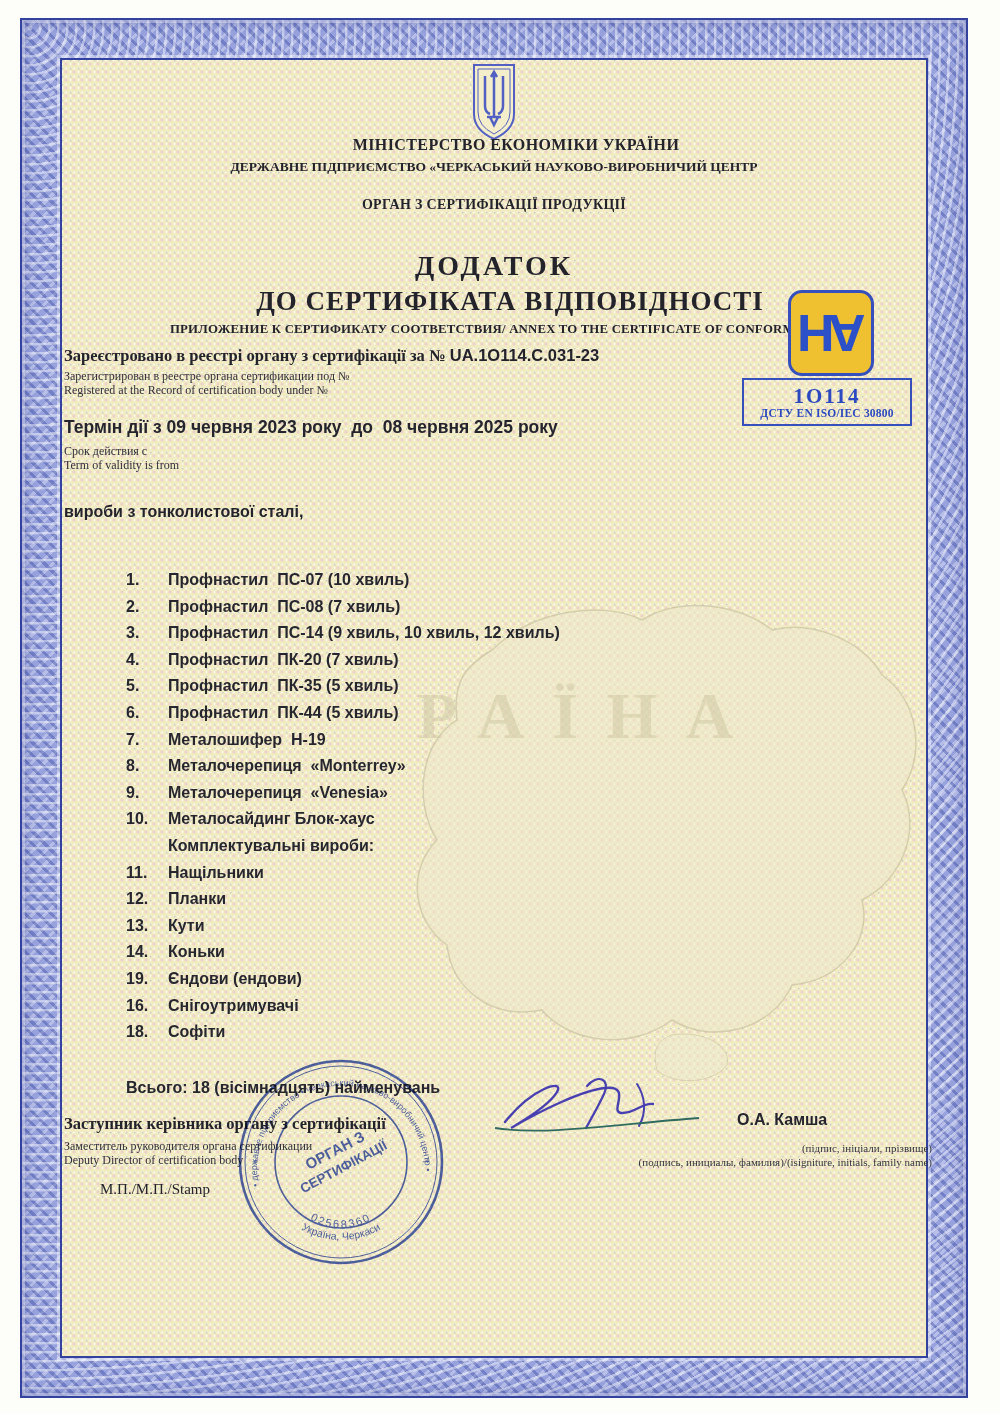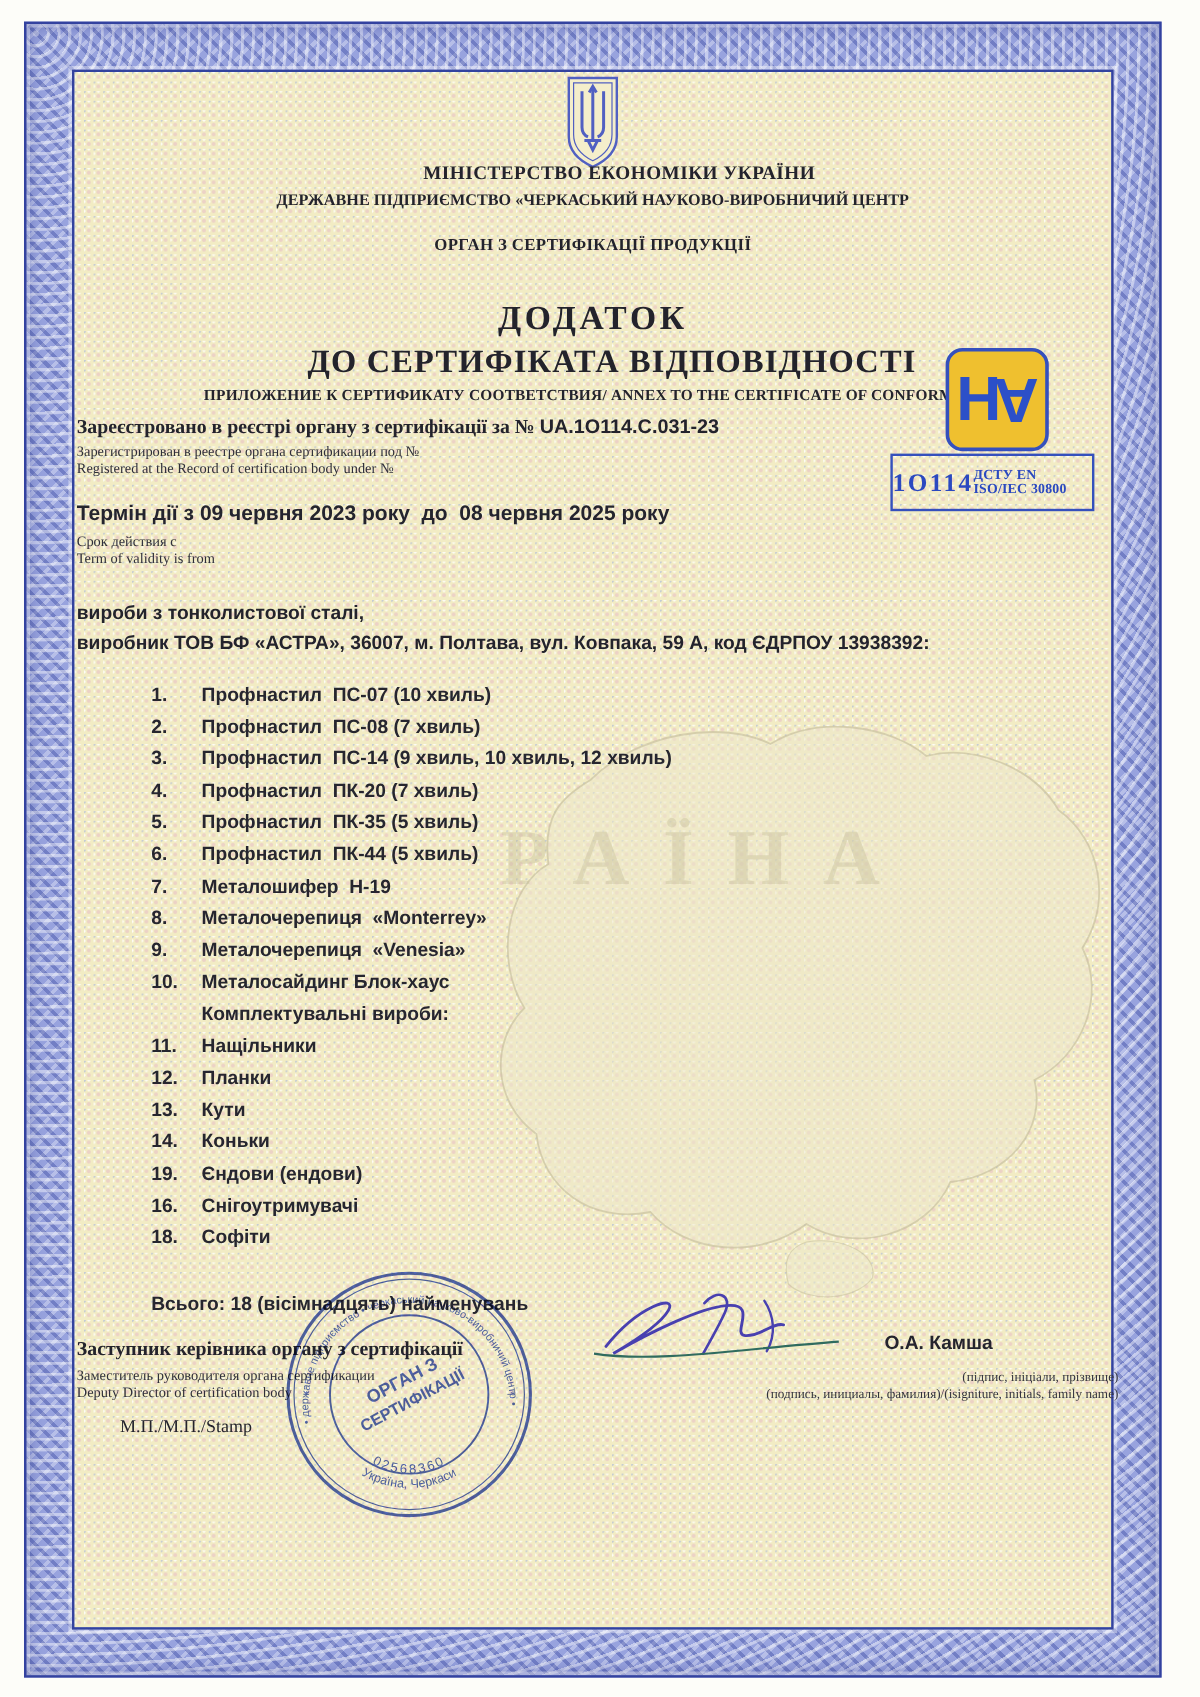--- a/index.html
+++ b/index.html
@@ -45,21 +45,21 @@
   .val-main{left:2px;top:357px;font-size:17.5px;color:#24242e;}
   .val-ru{left:2px;top:385px;}
   .val-en{left:2px;top:399px;}
   .prod1{left:2px;top:443px;font-size:16px;}
   .prod2{left:2px;top:468px;font-size:16px;}
   .mark-box{left:726px;top:230px;width:80px;height:80px;border-radius:14px;background:#efc02f;
             border:3px solid #3550bd;display:flex;align-items:center;justify-content:center;z-index:4;}
   .mark-box span{font-family:"Liberation Sans",sans-serif;font-weight:bold;font-size:52px;color:#2c50c8;line-height:1;}
   .mark-a{display:inline-block;transform:rotate(180deg);margin-left:-7px;}
   .num-box{left:680px;top:318px;width:166px;height:44px;border:2px solid #3550bd;z-index:4;
-           display:flex;flex-direction:row;align-items:center;justify-content:center;color:#2b49c0;}
+           display:flex;flex-direction:column;align-items:center;justify-content:center;color:#2b49c0;}
   .num-box .n1{font-size:21px;font-weight:bold;letter-spacing:2px;line-height:1.05;}
   .num-box .n2{font-size:11.5px;font-weight:bold;letter-spacing:.2px;}
   .list{left:64px;top:511px;width:700px;font-family:"Liberation Sans",sans-serif;font-weight:bold;
         font-size:16px;color:#26262f;}
   .row{height:26.6px;display:flex;align-items:flex-start;}
   .row .n{width:42px;flex:none;}
   .total{left:64px;top:1019px;font-size:16px;color:#26262f;}
   .pos-ua{left:2px;top:1054px;font-size:16.5px;z-index:2;}
   .pos-ru{left:2px;top:1080px;z-index:2;}
   .pos-en{left:2px;top:1094px;z-index:2;}
@@ -126,21 +126,20 @@
       <span class="sans">UA.1О114.С.031-23</span>
     </div>
     <div class="abs reg-ru sm serif">Зарегистрирован в реестре органа сертификации под №</div>
     <div class="abs reg-en sm serif">Registered at the Record of certification body under №</div>
 
     <div class="abs val-main sans b pre">Термін дії з 09 червня 2023 року  до  08 червня 2025 року</div>
     <div class="abs val-ru sm serif">Срок действия с</div>
     <div class="abs val-en sm serif">Term of validity is from</div>
 
     <div class="abs prod1 sans b">вироби з тонколистової сталі,</div>
-    <div class="abs prod2 sans b">виробник ТОВ БФ «АСТРА», 36007, м. Полтава, вул. Ковпака, 59 А, код ЄДРПОУ 13938392:</div>
 
     <div class="abs list">
       <div class="row">
           <span class="n">1.</span>
           <span class="pre">Профнастил  ПС-07 (10 хвиль)</span>
         </div>
       <div class="row">
           <span class="n">2.</span>
           <span class="pre">Профнастил  ПС-08 (7 хвиль)</span>
         </div>

